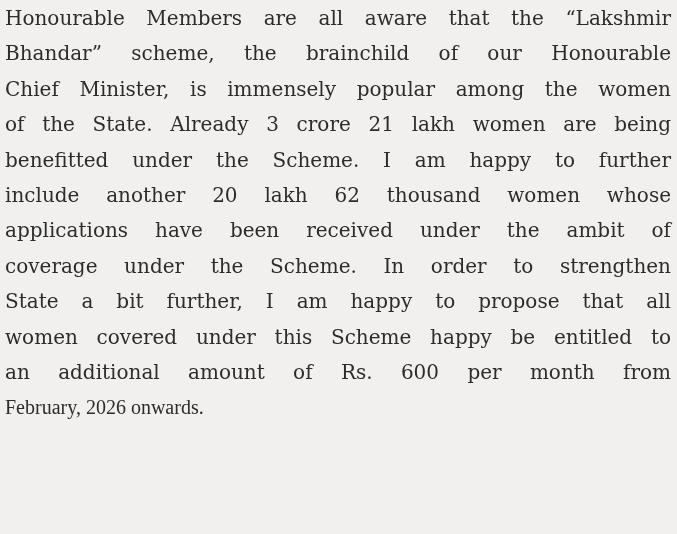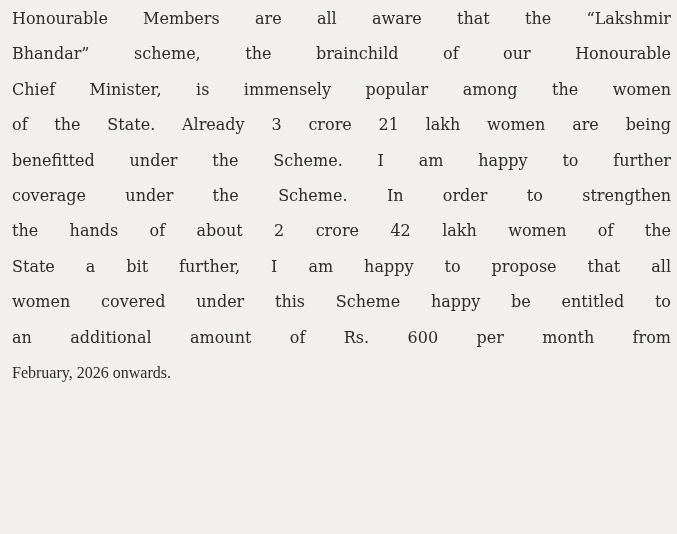--- a/index.html
+++ b/index.html
@@ -9,23 +9,23 @@
   body {
     width: 677px;
     height: 534px;
     overflow: hidden;
     background: #f1f0ee;
   }
   .page {
     box-sizing: border-box;
     width: 677px;
     height: 416px;
-    padding: 1px 6px 0 12px;
+    padding: 1px 6px 0 5px;
     font-family: "DejaVu Serif", "Liberation Serif", serif;
-    font-size: 16px;
+    font-size: 20px;
     line-height: 35.4px;
     color: #2c2c2c;
   }
   .line {
     text-align: justify;
     text-align-last: justify;
     white-space: normal;
   }
   .line.last {
     text-align-last: left;
@@ -35,21 +35,22 @@
 </head>
 <body>
 
 <div class="page">
   <div class="paragraph">
       <div class="line">Honourable Members are all aware that the “Lakshmir</div>
       <div class="line">Bhandar” scheme, the brainchild of our Honourable</div>
       <div class="line">Chief Minister, is immensely popular among the women</div>
       <div class="line">of the State. Already 3 crore 21 lakh women are being</div>
       <div class="line">benefitted under the Scheme. I am happy to further</div>
+      <div class="line">include another 20 lakh 62 thousand women whose</div>
+      <div class="line">applications have been received under the ambit of</div>
       <div class="line">coverage under the Scheme. In order to strengthen</div>
-      <div class="line">the hands of about 2 crore 42 lakh women of the</div>
       <div class="line">State a bit further, I am happy to propose that all</div>
       <div class="line">women covered under this Scheme happy be entitled to</div>
       <div class="line">an additional amount of Rs. 600 per month from</div>
       <div class="line last">February, 2026 onwards.</div>
     </div>
 
 </div>
 
 </body></html>

